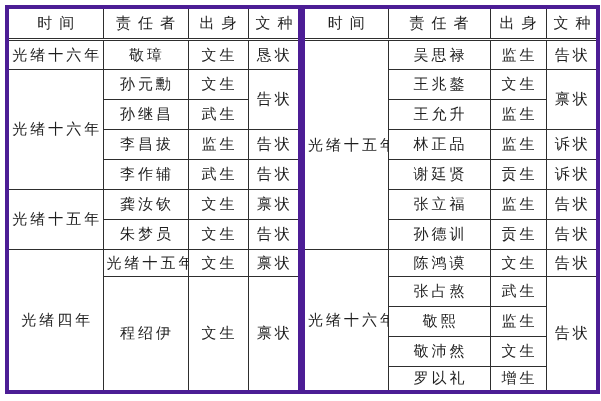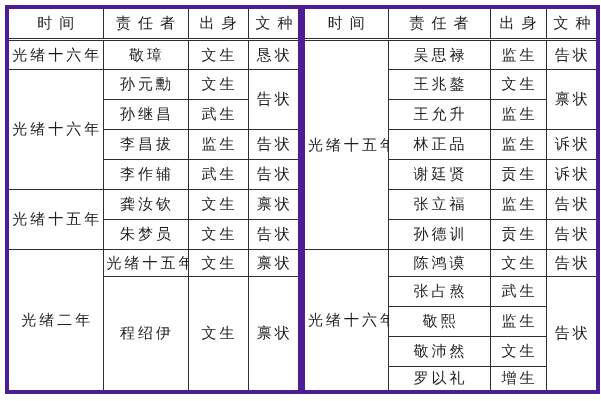--- a/index.html
+++ b/index.html
@@ -75,21 +75,21 @@
       <td>龚汝钦</td>
       <td>文生</td>
       <td>禀状</td>
     </tr>
     <tr class="h30">
       <td>朱梦员</td>
       <td>文生</td>
       <td>告状</td>
     </tr>
     <tr class="h27">
-      <td rowspan="2">光绪二年</td>
+      <td rowspan="2">光绪四年</td>
       <td>光绪十五年</td>
       <td>文生</td>
       <td>禀状</td>
     </tr>
     <tr>
       <td>程绍伊</td>
       <td>文生</td>
       <td>禀状</td>
     </tr>
   </tbody>

